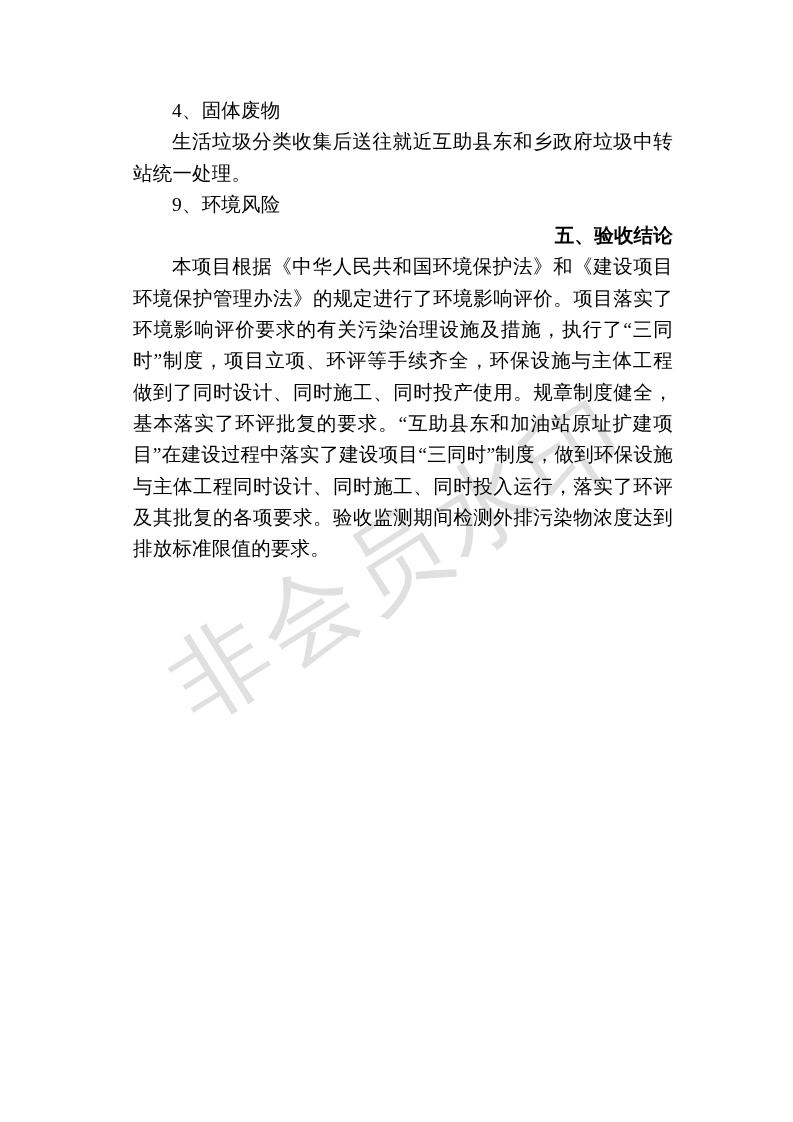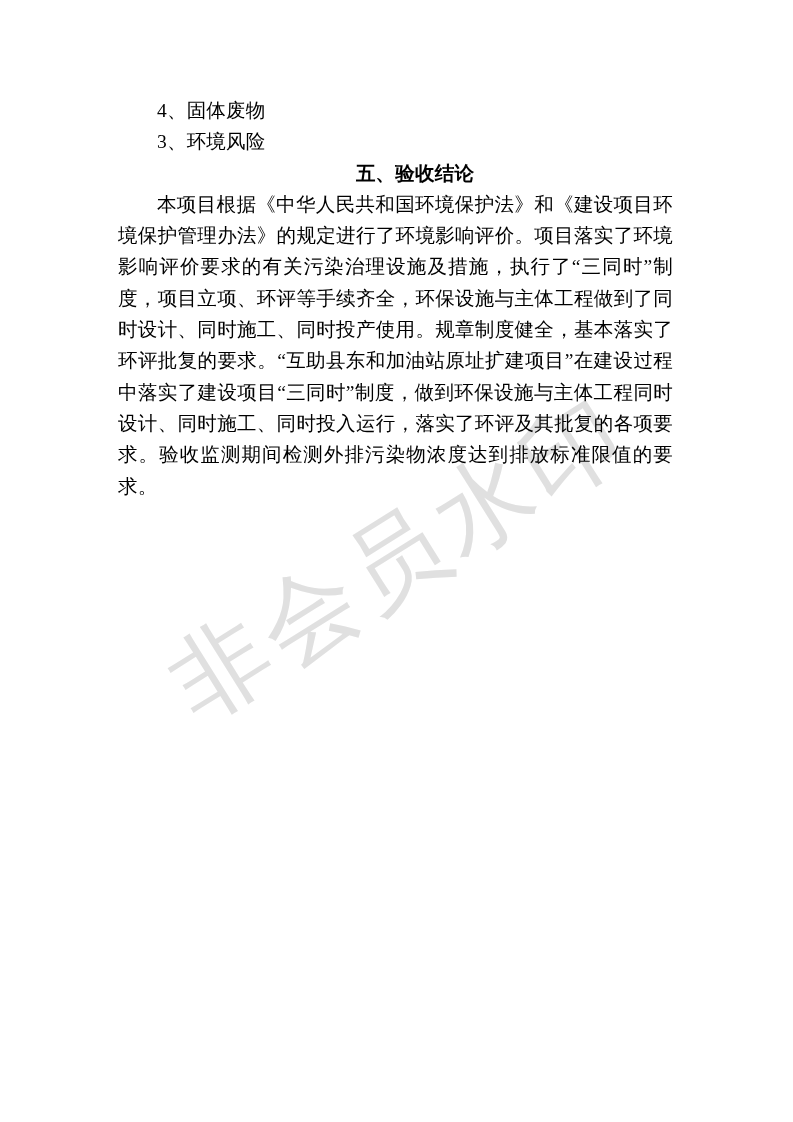--- a/index.html
+++ b/index.html
@@ -43,31 +43,33 @@
     line-height: 31.3px;
     text-align: justify;
     letter-spacing: 0.2px;
   }
   .para {
     margin: 0;
     padding: 0;
   }
   .para.indent {
     text-indent: 2em;
+    margin-left: 15px;
   }
   .para.heading {
     font-weight: 700;
     font-family: "Liberation Sans", "DejaVu Sans", sans-serif;
-    text-align: center;
+    text-align: right;
   }
 </style>
 </head>
 <body>
 
 <div class="page" style="background: rgb(255, 255, 255);">
   <div class="watermark" style="color: rgb(224, 224, 224);">非会员水印</div>
   <div class="content" style="color: rgb(0, 0, 0);">
       <div class="para body indent">4、固体废物</div>
-      <div class="para body indent">3、环境风险</div>
+      <div class="para body indent">生活垃圾分类收集后送往就近互助县东和乡政府垃圾中转站统一处理。</div>
+      <div class="para body indent">9、环境风险</div>
       <div class="para heading indent">五、验收结论</div>
       <div class="para body indent">本项目根据《中华人民共和国环境保护法》和《建设项目环境保护管理办法》的规定进行了环境影响评价。项目落实了环境影响评价要求的有关污染治理设施及措施，执行了“三同时”制度，项目立项、环评等手续齐全，环保设施与主体工程做到了同时设计、同时施工、同时投产使用。规章制度健全，基本落实了环评批复的要求。“互助县东和加油站原址扩建项目”在建设过程中落实了建设项目“三同时”制度，做到环保设施与主体工程同时设计、同时施工、同时投入运行，落实了环评及其批复的各项要求。验收监测期间检测外排污染物浓度达到排放标准限值的要求。</div>
     </div>
 </div>
 
 </body></html>

